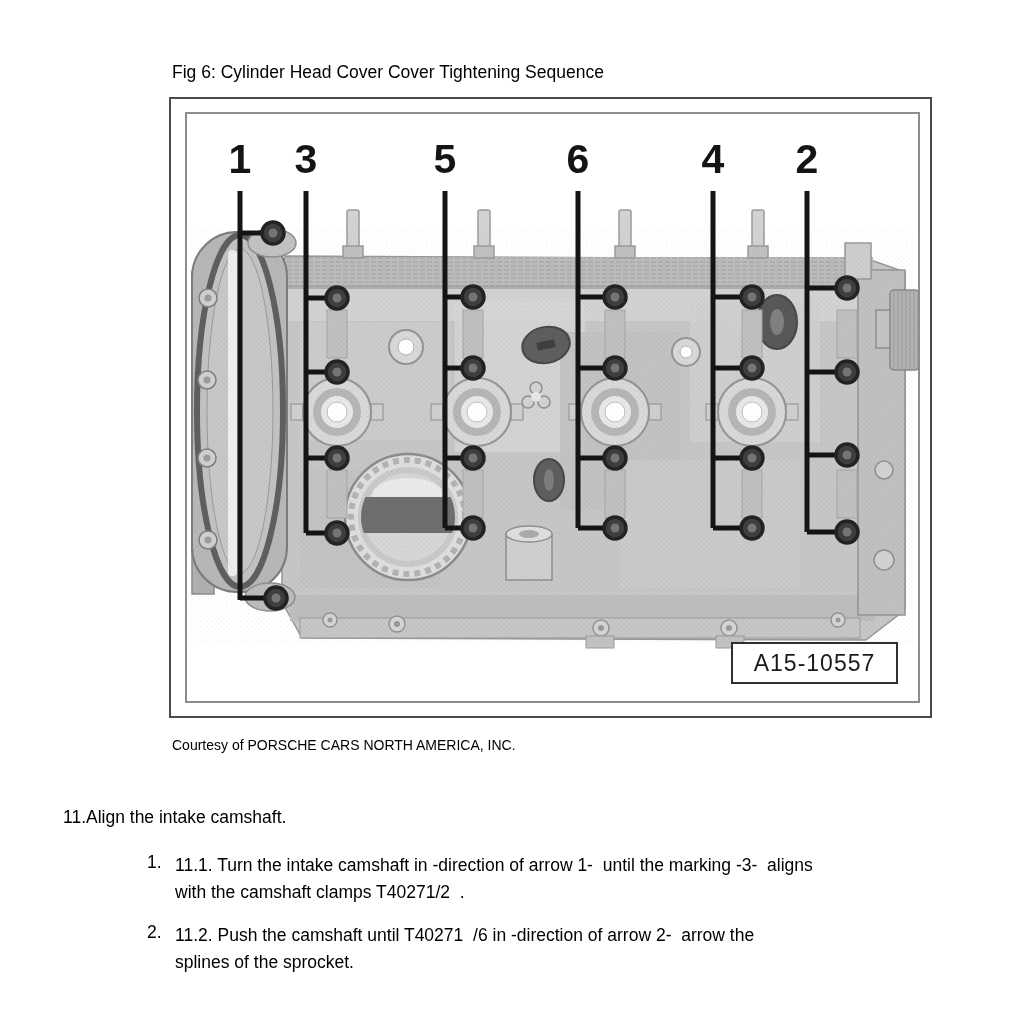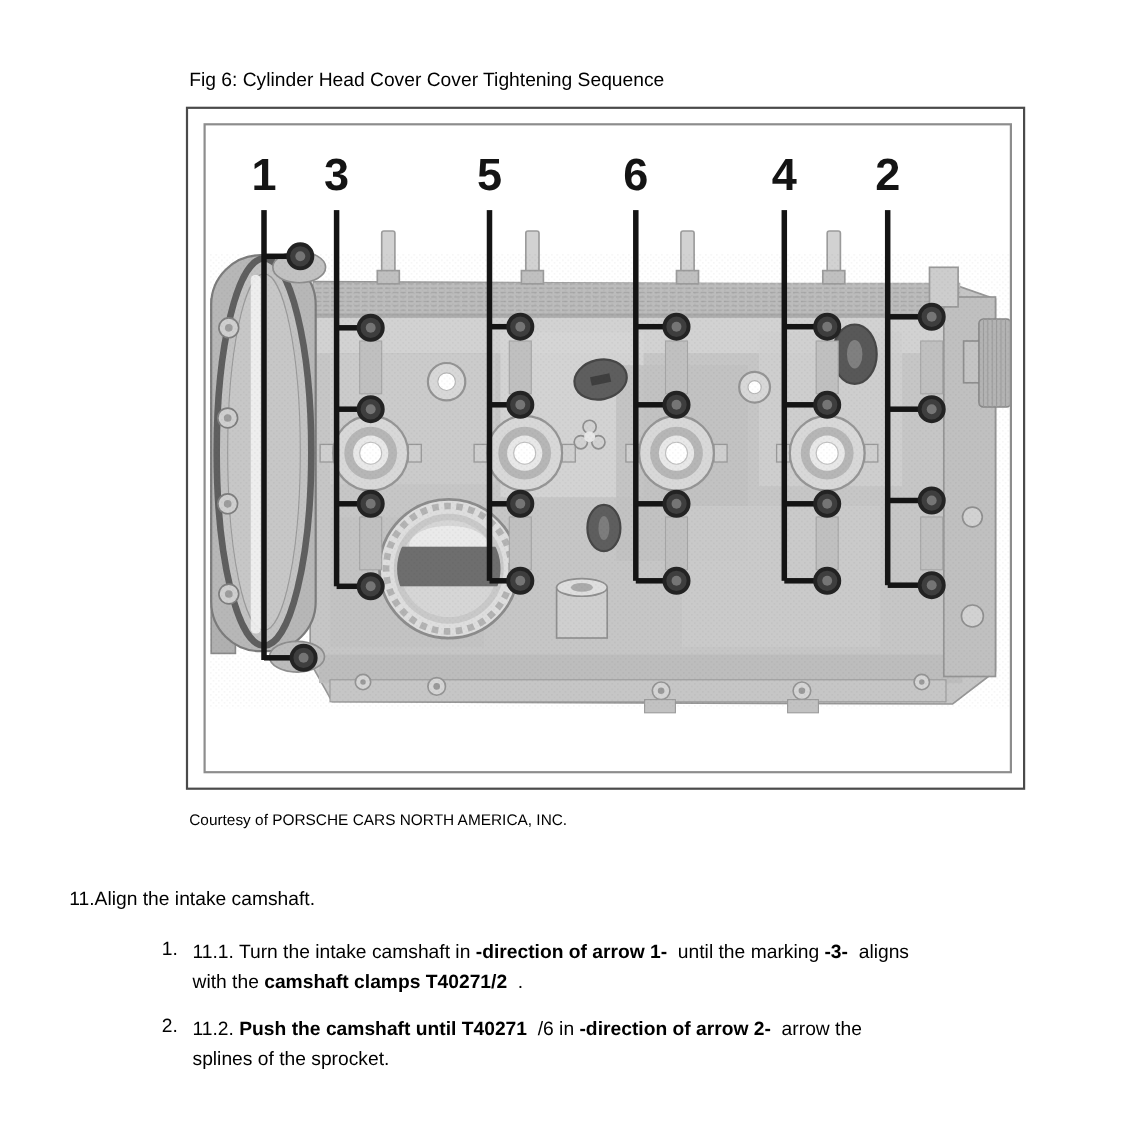--- a/index.html
+++ b/index.html
@@ -17,21 +17,21 @@
                  display:flex;align-items:center;justify-content:center;}
   .img-label-box span{font-size:23px;letter-spacing:1px;color:#1a1a1a;}
   .credit{left:172px;top:737px;font-size:14px;}
   .step-marker{left:63px;top:807px;font-size:17.5px;}
   .step-text{left:86px;top:807px;font-size:17.5px;}
   .sub-marker-1{left:147px;top:852px;font-size:17.5px;}
   .sub-text-1{left:175px;top:852px;}
   .sub-marker-2{left:147px;top:922px;font-size:17.5px;}
   .sub-text-2{left:175px;top:922px;}
   .sub-text{width:775px;font-size:17.5px;line-height:26.5px;white-space:pre-wrap;}
-  .sub-text b{font-weight:700;}
+  .sub-text b{font-weight:400;}
   .seq-num{font-family:"Liberation Sans",sans-serif;font-weight:700;font-size:41px;
            fill:#141414;text-anchor:middle;}
 </style>
 </head>
 <body>
 
 <div>
 
   <div class="abs fig-title">Fig 6: Cylinder Head Cover Cover Tightening Sequence</div>
 
@@ -283,20 +283,23 @@
             <circle cx="847" cy="372" r="4.5" fill="#757575"></circle>
             <rect x="807" y="452.5" width="40" height="5" fill="#141414"></rect>
             <circle cx="847" cy="455" r="11" fill="#3e3e3e" stroke="#232323" stroke-width="3.5"></circle>
             <circle cx="847" cy="455" r="4.5" fill="#757575"></circle>
             <rect x="807" y="529.5" width="40" height="5" fill="#141414"></rect>
             <circle cx="847" cy="532" r="11" fill="#3e3e3e" stroke="#232323" stroke-width="3.5"></circle>
             <circle cx="847" cy="532" r="4.5" fill="#757575"></circle>
           </g>
       </svg>
 
+      <div class="img-label-box">
+        <span>A15-10557</span>
+      </div>
     </div>
   </div>
 
   <div class="abs credit">Courtesy of PORSCHE CARS NORTH AMERICA, INC.</div>
 
   <span class="abs step-marker">11.</span>
   <span class="abs step-text">Align the intake camshaft.</span>
 
   <span class="abs sub-marker-1">1.</span>
   <div class="abs sub-text sub-text-1"><span>11.1. Turn the intake camshaft in </span><b>-direction of arrow 1-</b><span>  until the marking </span><b>-3-</b><span>  aligns

